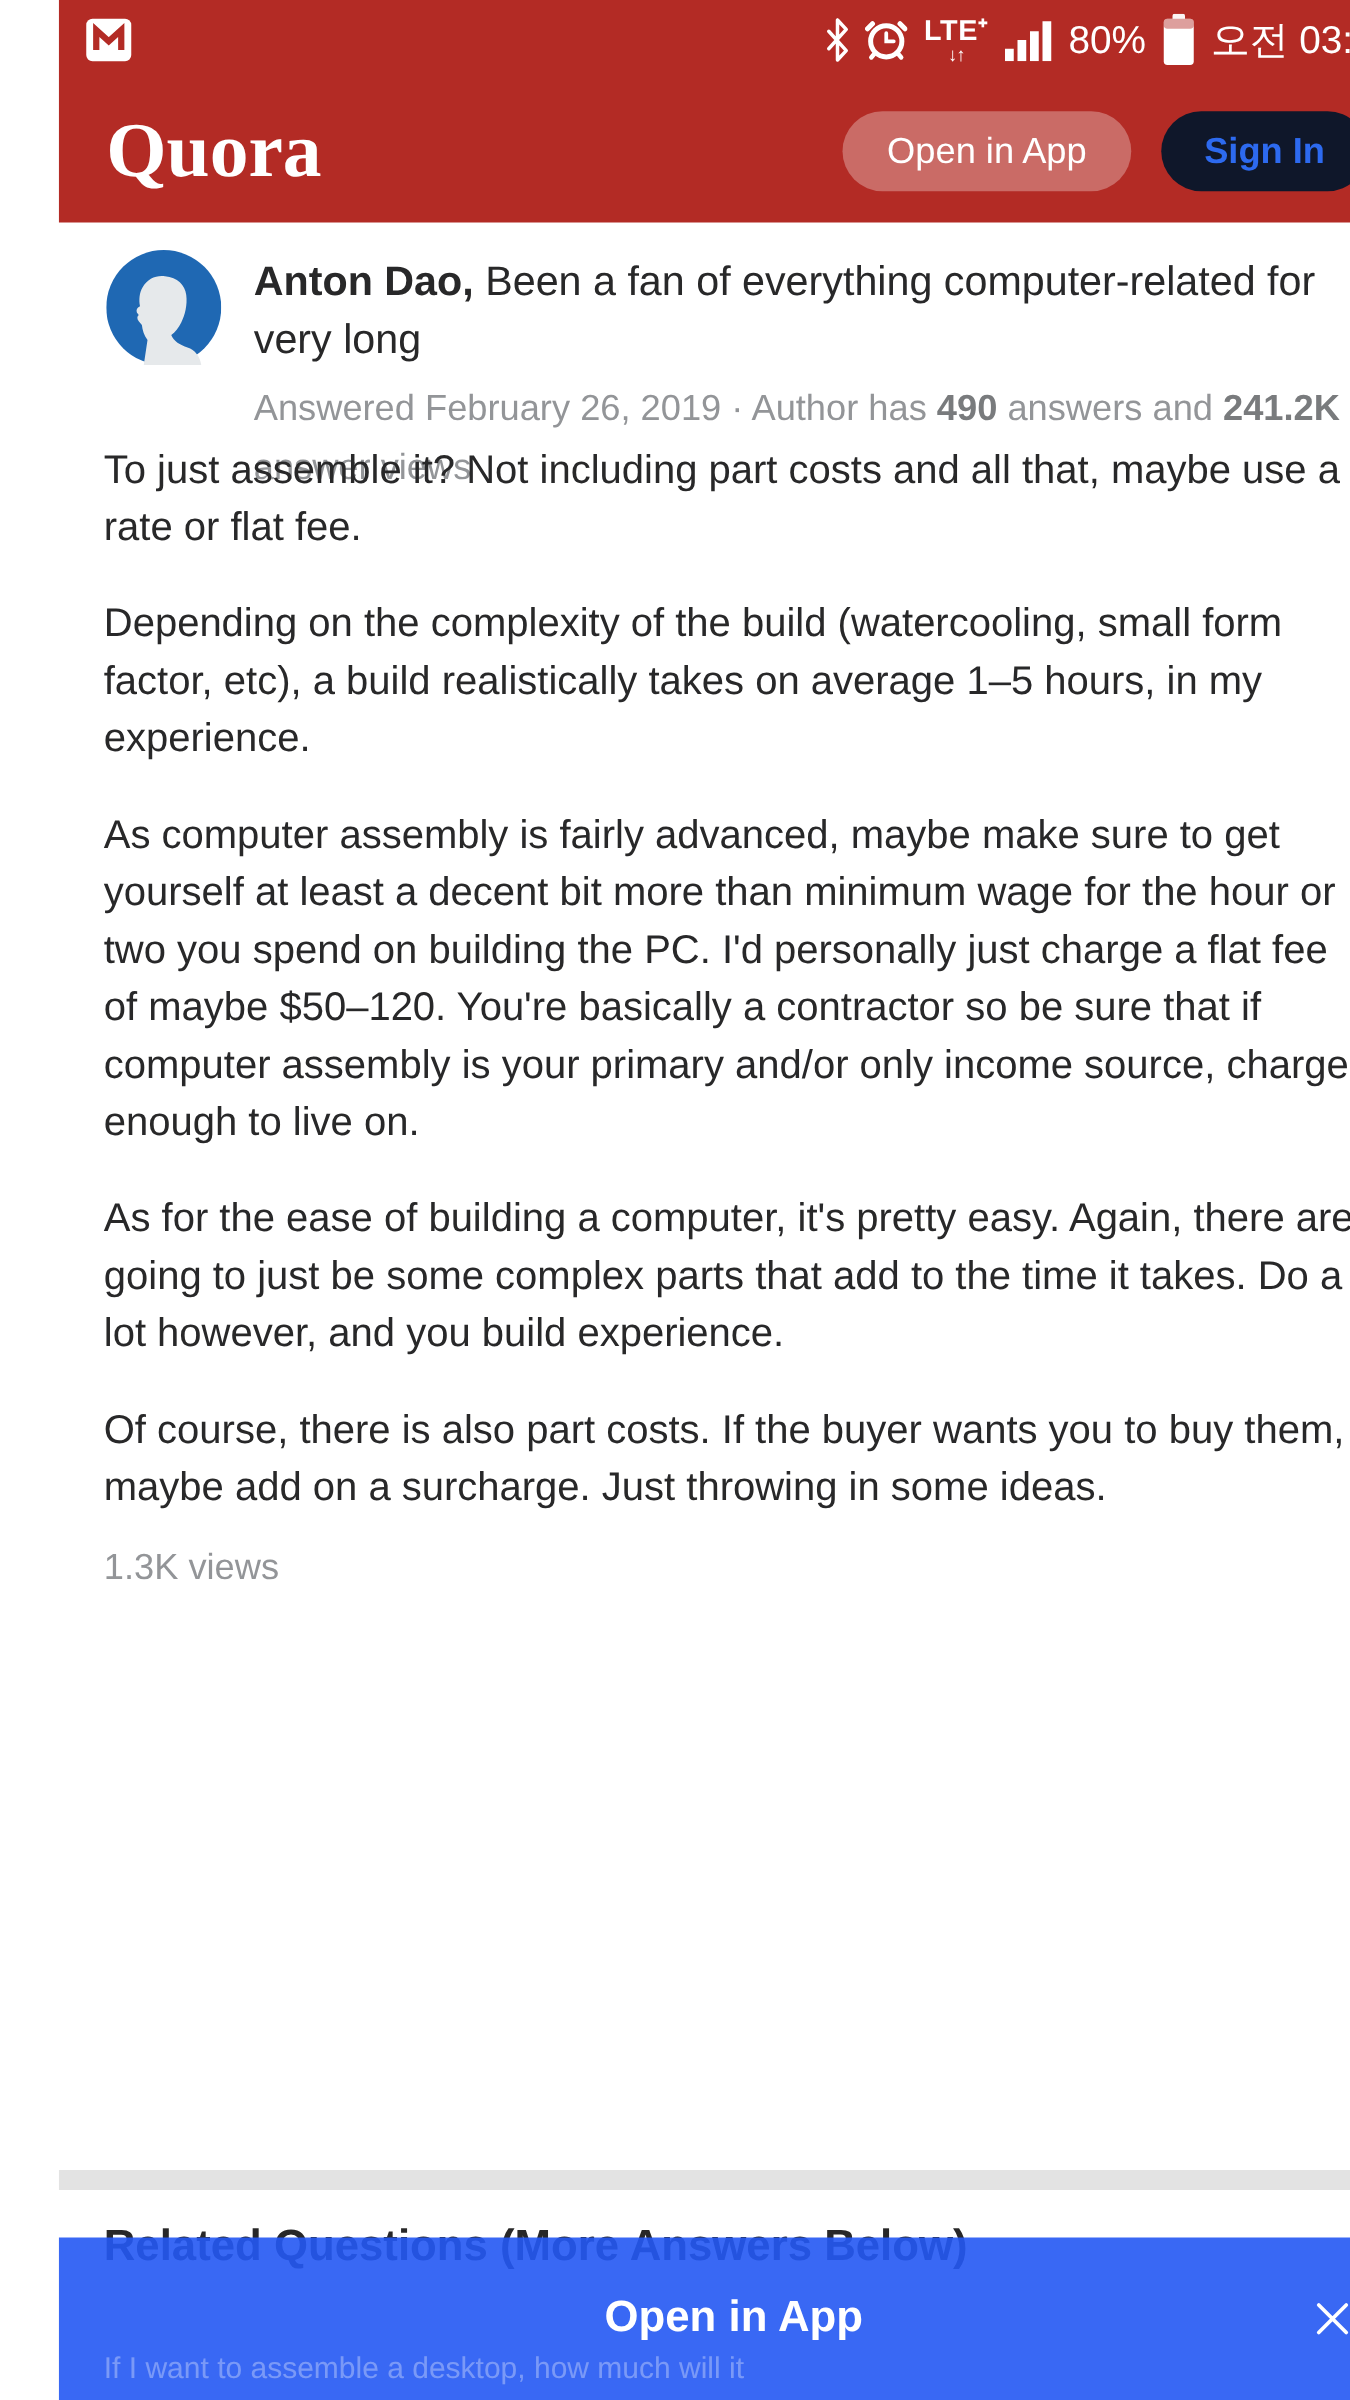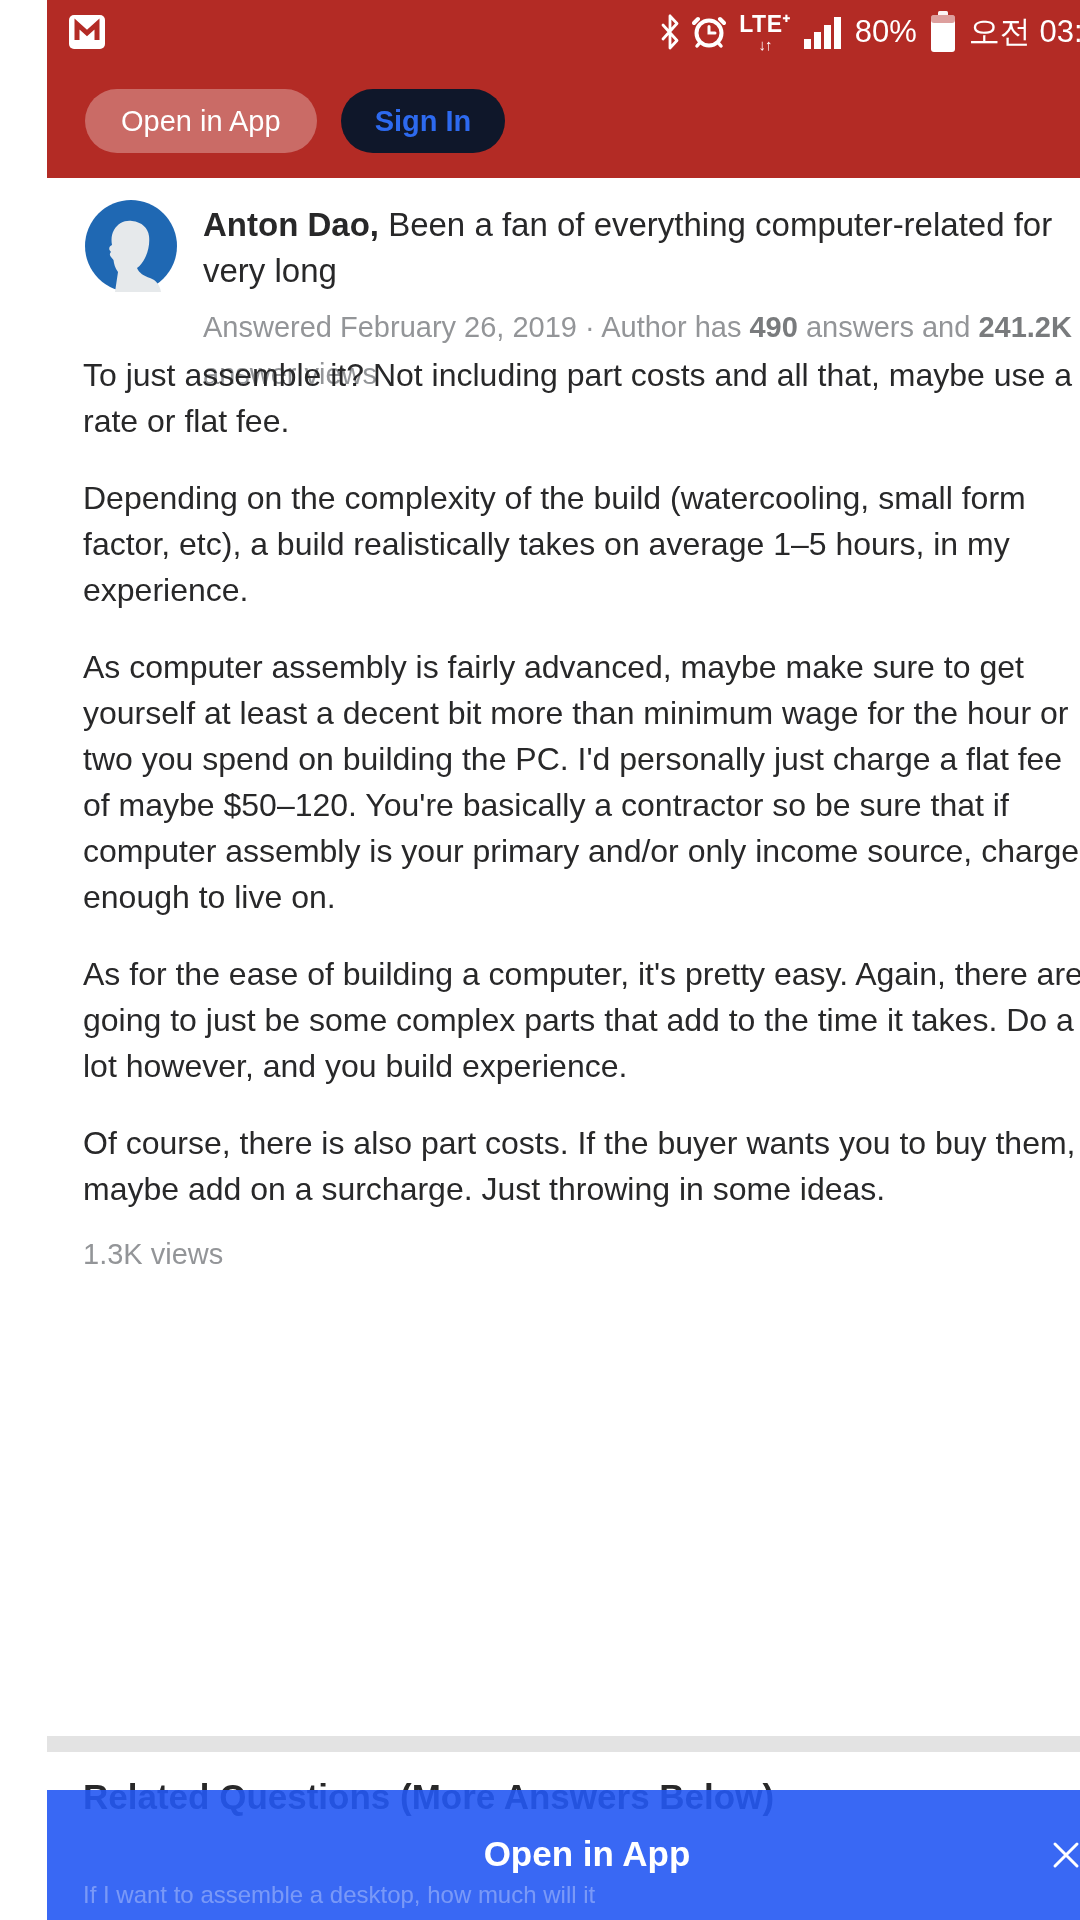--- a/index.html
+++ b/index.html
@@ -112,20 +112,21 @@
           <rect x="8" y="0" width="10" height="5" rx="1.5" fill="#ffffff" opacity="0.95"></rect>
           <rect x="1" y="4" width="24" height="37" rx="3" fill="#ffffff"></rect>
           <rect x="1" y="4" width="24" height="8" rx="3" fill="#B32B25" opacity="0.45"></rect>
         </svg>
 
         <span class="status-time">오전 03:58</span>
       </div>
     </div>
 
     <div class="app-header">
+      <div class="logo">Quora</div>
       <div class="header-buttons">
         <button class="pill open-app">Open in App</button>
         <button class="pill sign-in">Sign In</button>
       </div>
     </div>
   </div>
 
   <div class="author-row">
     <svg class="avatar" viewBox="0 0 92 92">
       <circle cx="46" cy="46" r="46" fill="#1F68B3"></circle>

